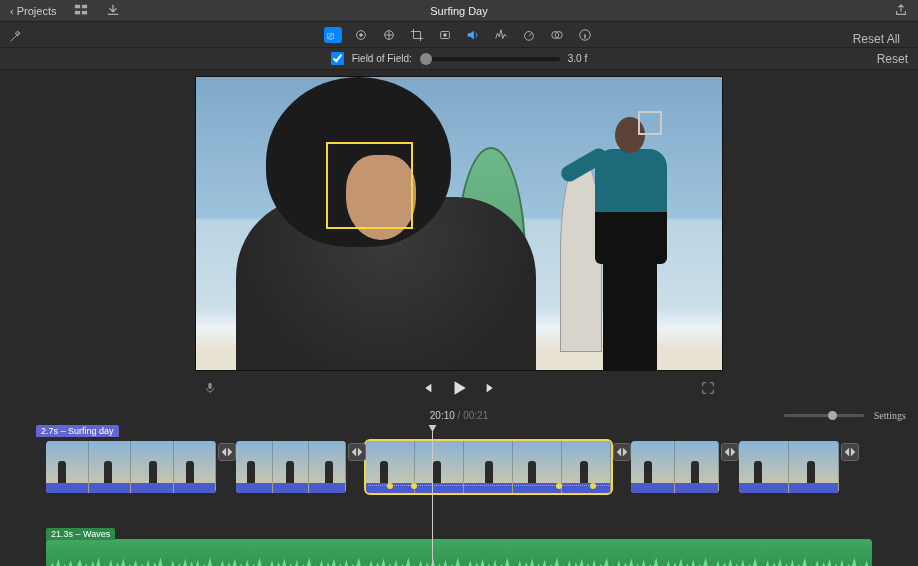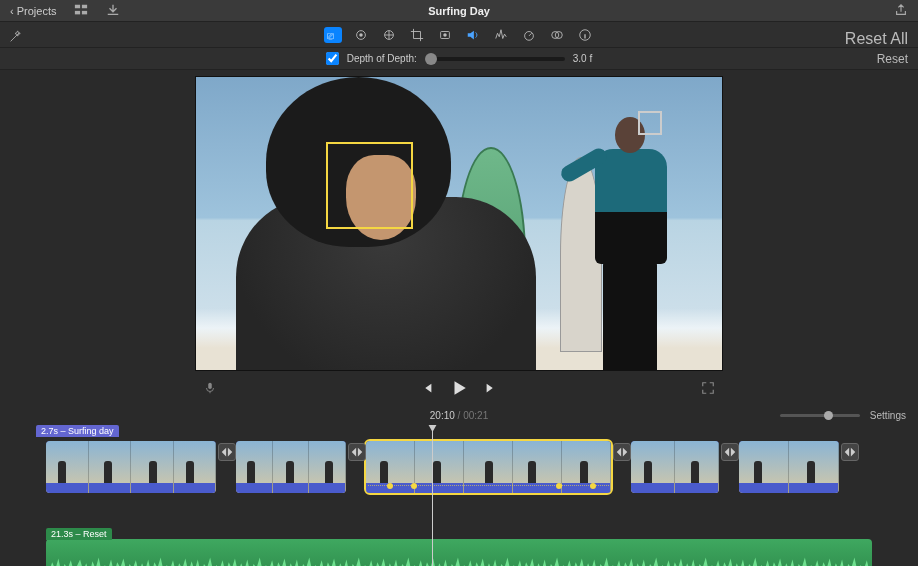--- a/index.html
+++ b/index.html
@@ -1,28 +1,28 @@
 <!DOCTYPE html>
 <html><head>
 <meta charset="utf-8">
 <style>
 * { margin: 0; padding: 0; box-sizing: border-box; font-family: -apple-system, "Helvetica Neue", Arial, sans-serif; }
 body { width: 918px; height: 566px; background: #2a2a2a; color: #ddd; overflow: hidden; position: relative; }
 
 .titlebar { height: 22px; background: #3a3a3a; display: flex; align-items: center; padding: 0 10px; font-size: 11px; border-bottom: 1px solid #222; }
 .titlebar .left { display:flex; align-items:center; gap:18px;text-align:center; }
 .titlebar .back { color:#ccc; cursor:pointer; }
-.titlebar .title { position:absolute; left:50%; transform:translateX(-50%); color:#eee; font-weight:700; }
+.titlebar .title { position:absolute; left:50%; transform:translateX(-50%); color:#eee; font-weight:400; }
 .titlebar .right { margin-left:auto; }
 
 .toolbar { height: 26px; background: #2f2f2f; display: flex; align-items: center; justify-content: center; position: relative; border-bottom: 1px solid #222; }
 .toolbar .tool-group { display:flex; gap:10px; align-items:center; }
 .toolbar .tool { width:18px; height:16px; display:flex; align-items:center; justify-content:center; color:#bbb; cursor:pointer; border-radius:3px; }
 .toolbar .tool.active { background:#0a84ff; color:#fff; }
-.toolbar .reset-all { position:absolute; right:10px; font-size:16px; color:#bbb; cursor:pointer;margin-top:8px; }
+.toolbar .reset-all { position:absolute; right:18px; font-size:12px; color:#bbb; cursor:pointer;margin-top:8px; }
 
 .subbar { height: 22px; background: #2f2f2f; display:flex; align-items:center; justify-content:center; font-size:10px; color:#ccc; gap:8px; position:relative; border-bottom:1px solid #222; }
 .subbar input[type=checkbox]{ accent-color:#0a84ff; }
 .subbar .slider { width:140px; height:4px; background:#1a1a1a; border-radius:2px; position:relative; }
 .subbar .slider .thumb { position:absolute; left:0; top:-4px; width:12px; height:12px; background:#888; border-radius:50%; }
 .subbar .reset { position:absolute; right:10px; font-size:12px; color:#bbb; cursor:pointer; }
 
 .wand { position:absolute; top:30px; left:8px; color:#aaa; }
 
 .viewer { display:flex; flex-direction:column; align-items:center; padding-top:6px; }
@@ -44,21 +44,21 @@
 .focus-box.secondary { top:34px; right:60px; width:24px; height:24px; border-color:#ccc; }
 
 .transport { height:30px; display:flex; align-items:center; justify-content:center; gap:16px; width:528px; position:relative; margin-top:4px; }
 .transport .mic { position:absolute; left:8px; color:#888; }
 .transport .fs { position:absolute; right:8px; color:#888; cursor:pointer; }
 .transport .btn { color:#ddd; cursor:pointer; }
 
 .timecode-row { height:20px; display:flex; align-items:center; font-size:10px; padding:0 12px; position:relative; }
 .timecode { position:absolute; left:50%; transform:translateX(-50%); color:#ccc; }
 .tc-total { color:#777; }
-.settings-btn { margin-left:auto; color:#bbb; cursor:pointer; font-size:10px; }
+.settings-btn { margin-left:auto; color:#bbb; cursor:pointer; font-size:10px;font-family:Liberation Serif, serif; }
 .zoom-slider { width:80px; height:3px; background:#555; margin-right:10px; position:relative; border-radius:2px; }
 .zoom-slider .thumb { position:absolute; top:-3px; left:55%; width:9px; height:9px; background:#aaa; border-radius:50%; }
 
 .timeline { position:relative; height:160px; background:#2a2a2a; padding:4px 0 0 0; overflow:hidden; }
 .clip-label { position:absolute; font-size:9px; color:#fff; background:#6366d1; padding:1px 5px; border-radius:2px 2px 0 0; z-index:3; }
 .clip-label.video { top:0; left:36px; }
 .video-track { position:relative; margin-top:12px; height:68px; display:flex; gap:20px; padding-left:46px; }
 .clip { height:52px; background:#4a5bcc; border-radius:4px; overflow:hidden; position:relative; display:flex; }
 .clip.selected { outline:2px solid #f5d742; }
 .clip .thumb { flex:1; background:linear-gradient(180deg,#8ab4d4 0%,#d4c9a8 100%); border-right:1px solid rgba(0,0,0,.2); position:relative; }
@@ -168,21 +168,21 @@
           <circle cx="8" cy="8" r="6" fill="none" stroke="currentColor"></circle>
           <path d="M8 5v0M8 7v5" stroke="currentColor" stroke-width="1.5"></path>
         </svg>
       </span>
     </div>
   <span class="reset-all">Reset All</span>
 </div>
 
 <div class="subbar">
   <input type="checkbox" checked="" style="">
-  <span>Depth of Depth:</span>
+  <span>Field of Field:</span>
   <div class="slider">
       <div class="thumb"></div>
     </div>
   <span><span>3.0</span>&nbsp;<span>f</span></span>
   <span class="reset">Reset</span>
 </div>
 
 <span class="wand">
   <svg class="icon" viewBox="0 0 16 16">
       <path d="M3 13L13 3M11 1l1 2 2 1-2 1-1 2-1-2-2-1 2-1z" stroke="currentColor" stroke-width="1" fill="none"></path>
@@ -313,21 +313,21 @@
         <div class="thumb">
           <div class="figure" style="left: 30%;"></div>
         </div>
         <div class="thumb">
           <div class="figure" style="left: 37%;"></div>
         </div>
       </div>
     </div>
 
   <div class="audio-track-wrap">
-    <div class="clip-label audio">21.3s – Reset</div>
+    <div class="clip-label audio">21.3s – Waves</div>
     <div class="audio-track">
       <div class="waveform">
         <svg viewBox="0 0 800 30" preserveAspectRatio="none">
           <path fill="#6fe08f" d="M0,30 L0,18 3,22 6,12 9,20 12,8 15,24 18,14 21,19 24,10 27,22 30,16 33,9 36,21 39,13 42,25 45,11 48,19 51,7 54,23 57,15 60,20 63,9 66,24 69,12 72,18 75,8 78,22 81,14 84,19 87,10 90,23 93,13 96,21 99,9 102,25 105,12 108,18 111,7 114,22 117,15 120,20 123,10 126,24 129,13 132,19 135,8 138,23 141,11 144,21 147,9 150,25 153,14 156,18 159,7 162,22 165,15 168,20 171,10 174,24 177,12 180,19 183,8 186,23 189,13 192,21 195,9 198,25 201,14 204,18 207,7 210,22 213,15 216,20 219,10 222,24 225,12 228,19 231,8 234,23 237,13 240,21 243,9 246,25 249,14 252,18 255,7 258,22 261,15 264,20 267,10 270,24 273,12 276,19 279,8 282,23 285,13 288,21 291,9 294,25 297,14 300,18 303,7 306,22 309,15 312,20 315,10 318,24 321,12 324,19 327,8 330,23 333,13 336,21 339,9 342,25 345,14 348,18 351,7 354,22 357,15 360,20 363,10 366,24 369,12 372,19 375,8 378,23 381,13 384,21 387,9 390,25 393,14 396,18 399,7 402,22 405,15 408,20 411,10 414,24 417,12 420,19 423,8 426,23 429,13 432,21 435,9 438,25 441,14 444,18 447,7 450,22 453,15 456,20 459,10 462,24 465,12 468,19 471,8 474,23 477,13 480,21 483,9 486,25 489,14 492,18 495,7 498,22 501,15 504,20 507,10 510,24 513,12 516,19 519,8 522,23 525,13 528,21 531,9 534,25 537,14 540,18 543,7 546,22 549,15 552,20 555,10 558,24 561,12 564,19 567,8 570,23 573,13 576,21 579,9 582,25 585,14 588,18 591,7 594,22 597,15 600,20 603,10 606,24 609,12 612,19 615,8 618,23 621,13 624,21 627,9 630,25 633,14 636,18 639,7 642,22 645,15 648,20 651,10 654,24 657,12 660,19 663,8 666,23 669,13 672,21 675,9 678,25 681,14 684,18 687,7 690,22 693,15 696,20 699,10 702,24 705,12 708,19 711,8 714,23 717,13 720,21 723,9 726,25 729,14 732,18 735,7 738,22 741,15 744,20 747,10 750,24 753,12 756,19 759,8 762,23 765,13 768,21 771,9 774,25 777,14 780,18 783,7 786,22 789,15 792,20 795,10 798,24 800,18 800,30 Z"></path>
         </svg>
       </div>
     </div>
   </div>
 
   <div class="playhead" id="playhead" style="left: 432px;">

